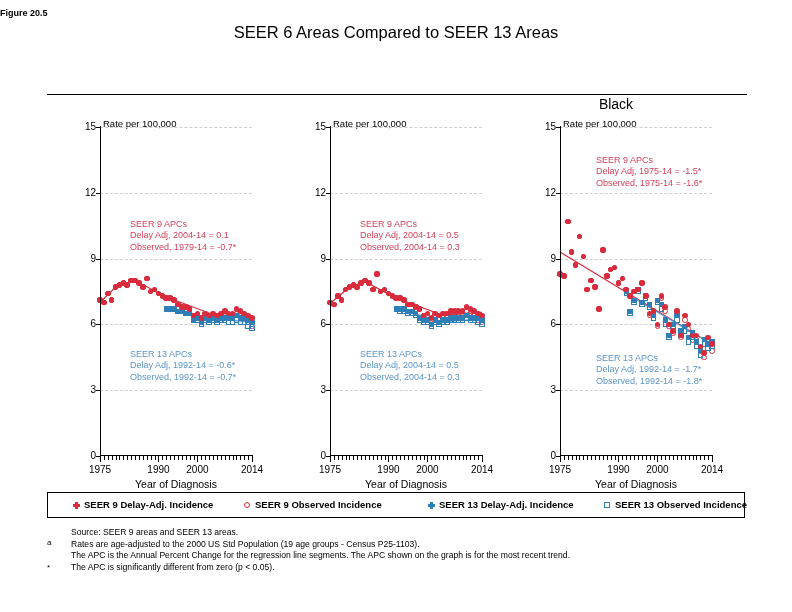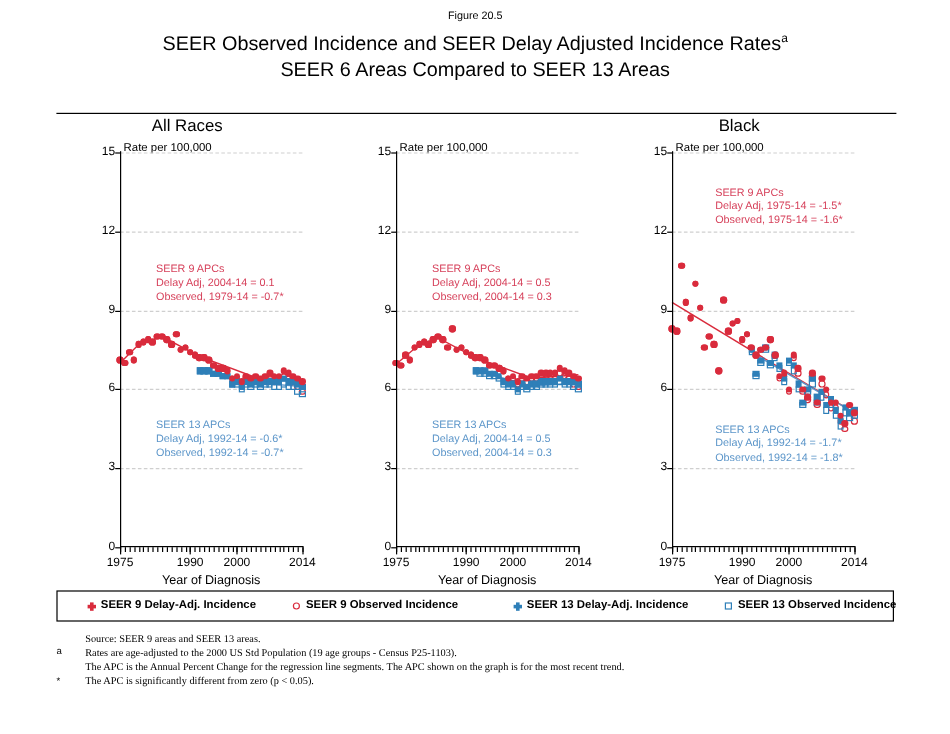--- a/index.html
+++ b/index.html
@@ -8,21 +8,21 @@
   }
   body {
     width: 792px; height: 612px;
     position: relative;
     font-family: "Liberation Sans", sans-serif;
     color: #000;
     overflow: hidden;
   }
   .fig-num {
     position: absolute; top: 8px; left: 0; width: 792px;
-    text-align: center; font-size: 9px; color: #000;
+    font-size: 9px; color: #000; font-weight: bold;
   }
   .title-block {
     position: absolute; top: 22px; left: 0; width: 792px;
     text-align: center;
   }
   .title-line {
     font-size: 16.5px; line-height: 21px; color: #000;
     white-space: nowrap;
   }
   .sup { font-size: 10px; vertical-align: super; }
@@ -168,37 +168,35 @@
   
   .footnotes {
     position: absolute; left: 47px; top: 527px; width: 720px;
   }
   .fn-row { position: relative; font-size: 8.6px; line-height: 11.6px; color: #000; }
   .fn-mark {
     position: absolute; left: 0; width: 14px; text-align: left;
     font-size: 8px;
   }
   .fn-mark.sup-a { top: -2px; }
-  .fn-text { display: block; margin-left: 24px; white-space: nowrap; font-family: Liberation Serif, serif; }
+  .fn-text { display: block; margin-left: 24px; white-space: nowrap; }
 </style>
 </head>
 <body>
 
 <div class="fig-num">Figure 20.5</div>
 
 <div class="title-block">
-  <div class="title-line"><span>SEER Observed Incidence and SEER Delay Adjusted Incidence Rates</span><span class="sup">a</span></div>
   <div class="title-line">SEER 6 Areas Compared to SEER 13 Areas</div>
 </div>
 
 <div class="rule" id="rule-top"></div>
 
 <div id="panels-host">
     <div class="panel" id="panel-0" style="left: 60px;">
-      <div class="panel-title">All Races</div>
       <div class="rate-label">Rate per 100,000</div>
       <div class="plot">
         <div class="ytick-mark" style="top: 329px;"></div>
         <div class="ytick-label" style="top: 329px;">0</div>
         <div class="gridline" style="top: 263.2px;"></div>
         <div class="ytick-mark" style="top: 263.2px;"></div>
         <div class="ytick-label" style="top: 263.2px;">3</div>
         <div class="gridline" style="top: 197.4px;"></div>
         <div class="ytick-mark" style="top: 197.4px;"></div>
         <div class="ytick-label" style="top: 197.4px;">6</div>

